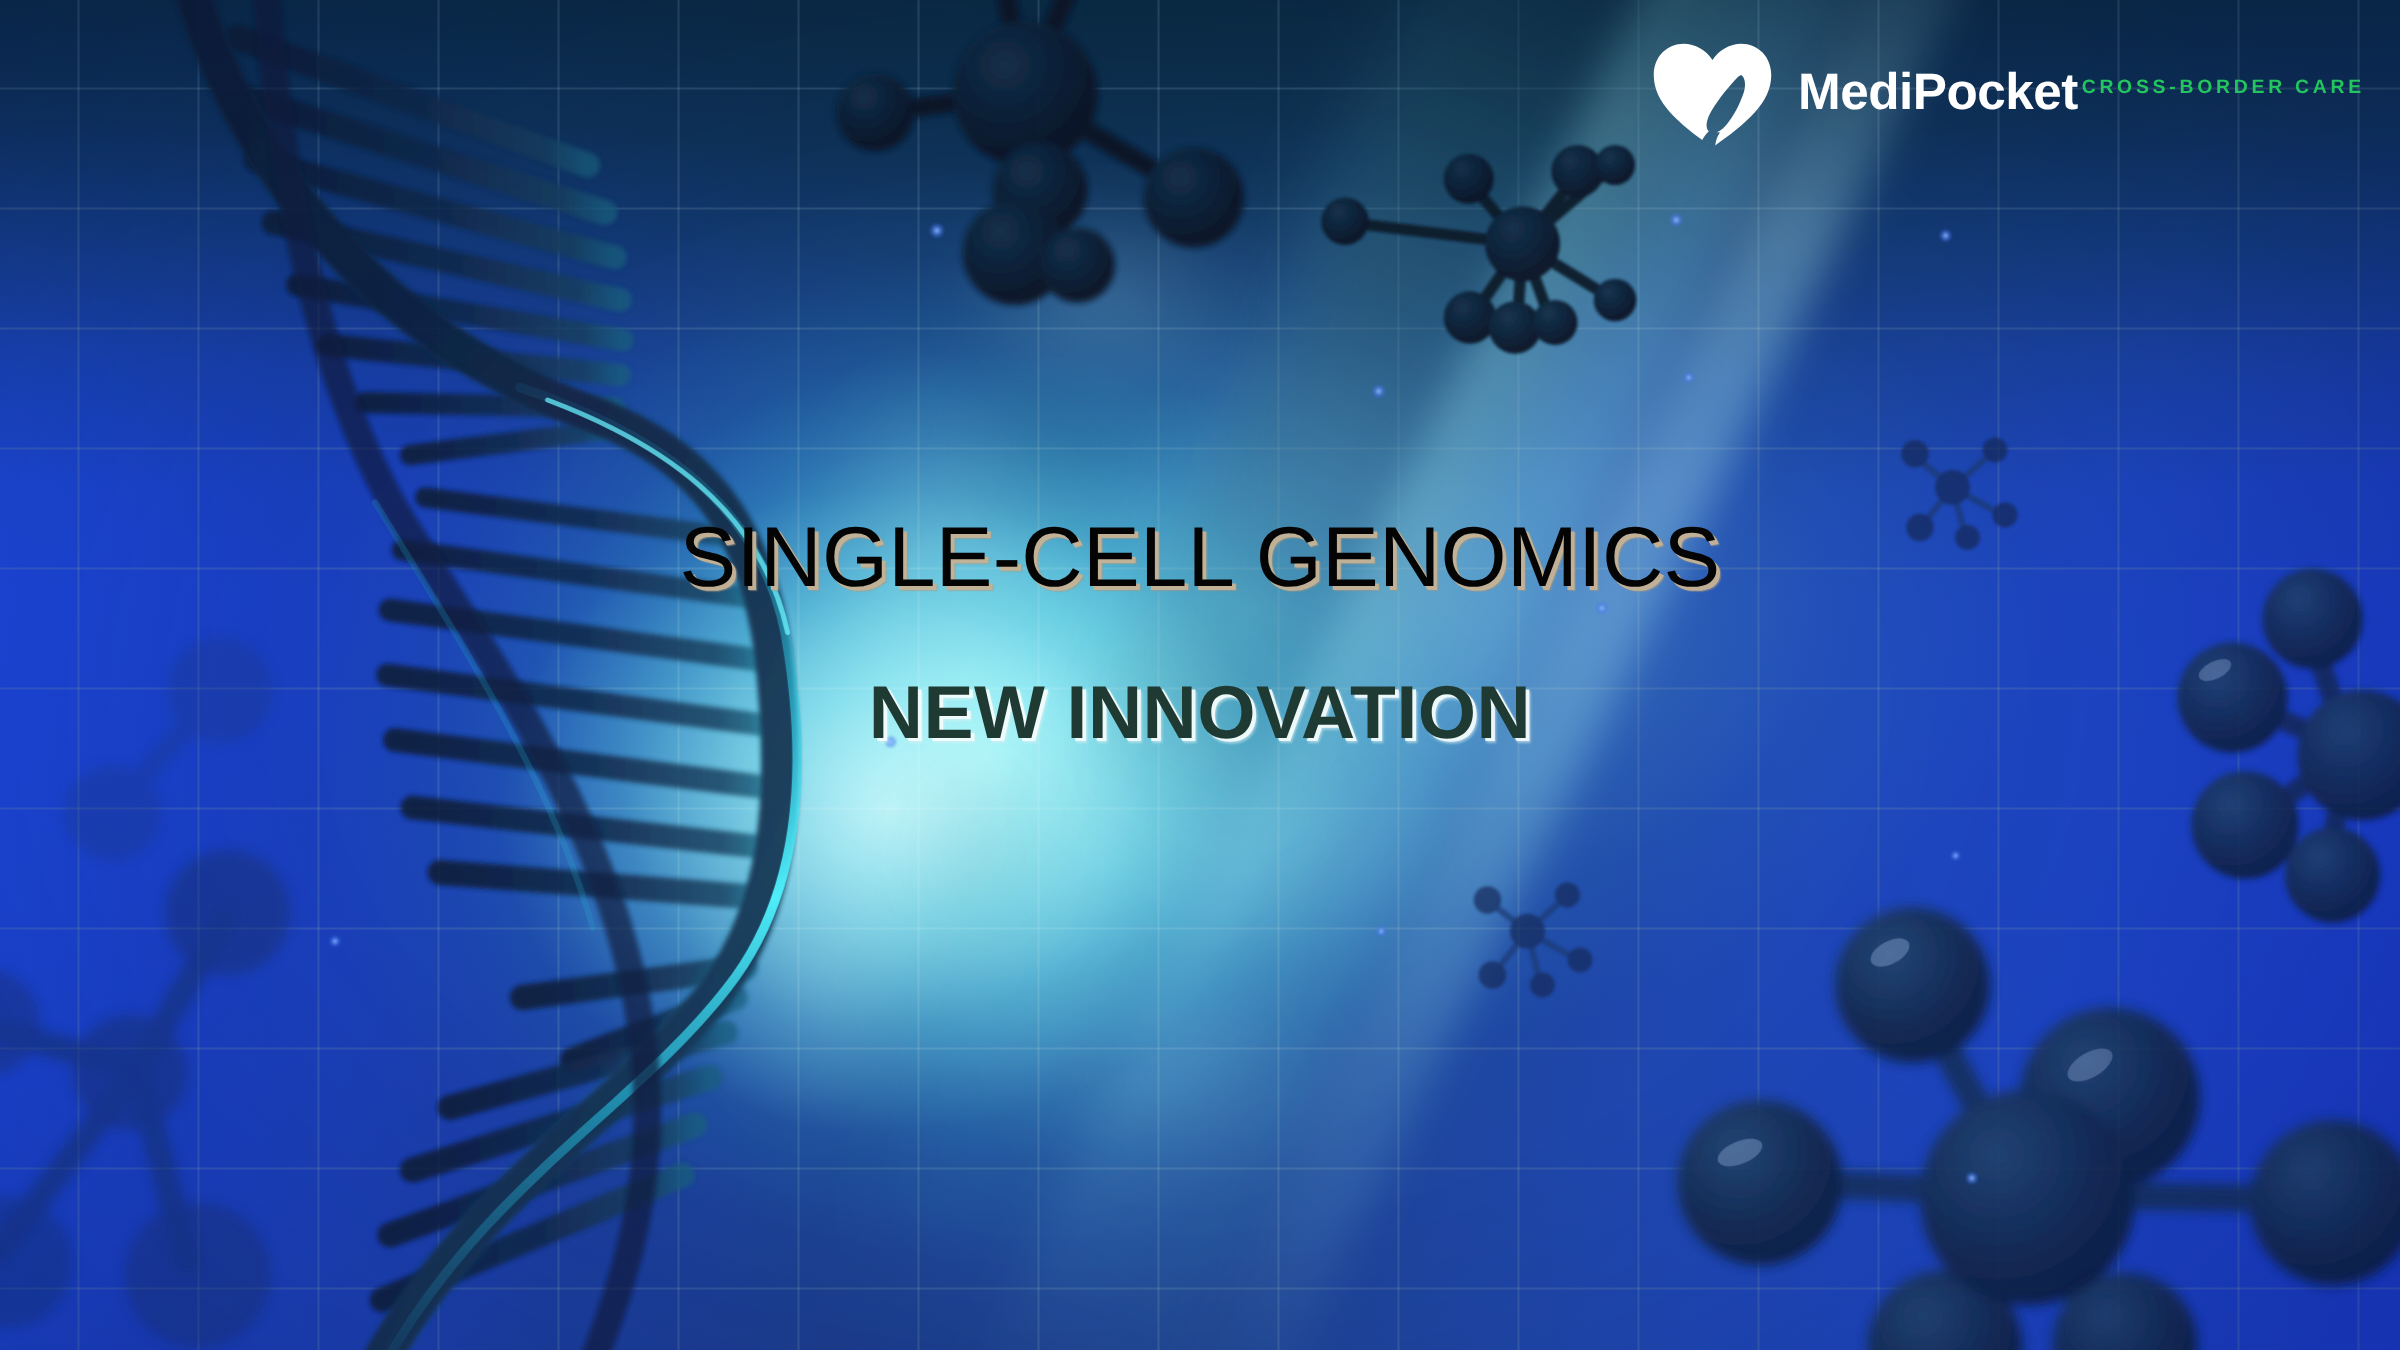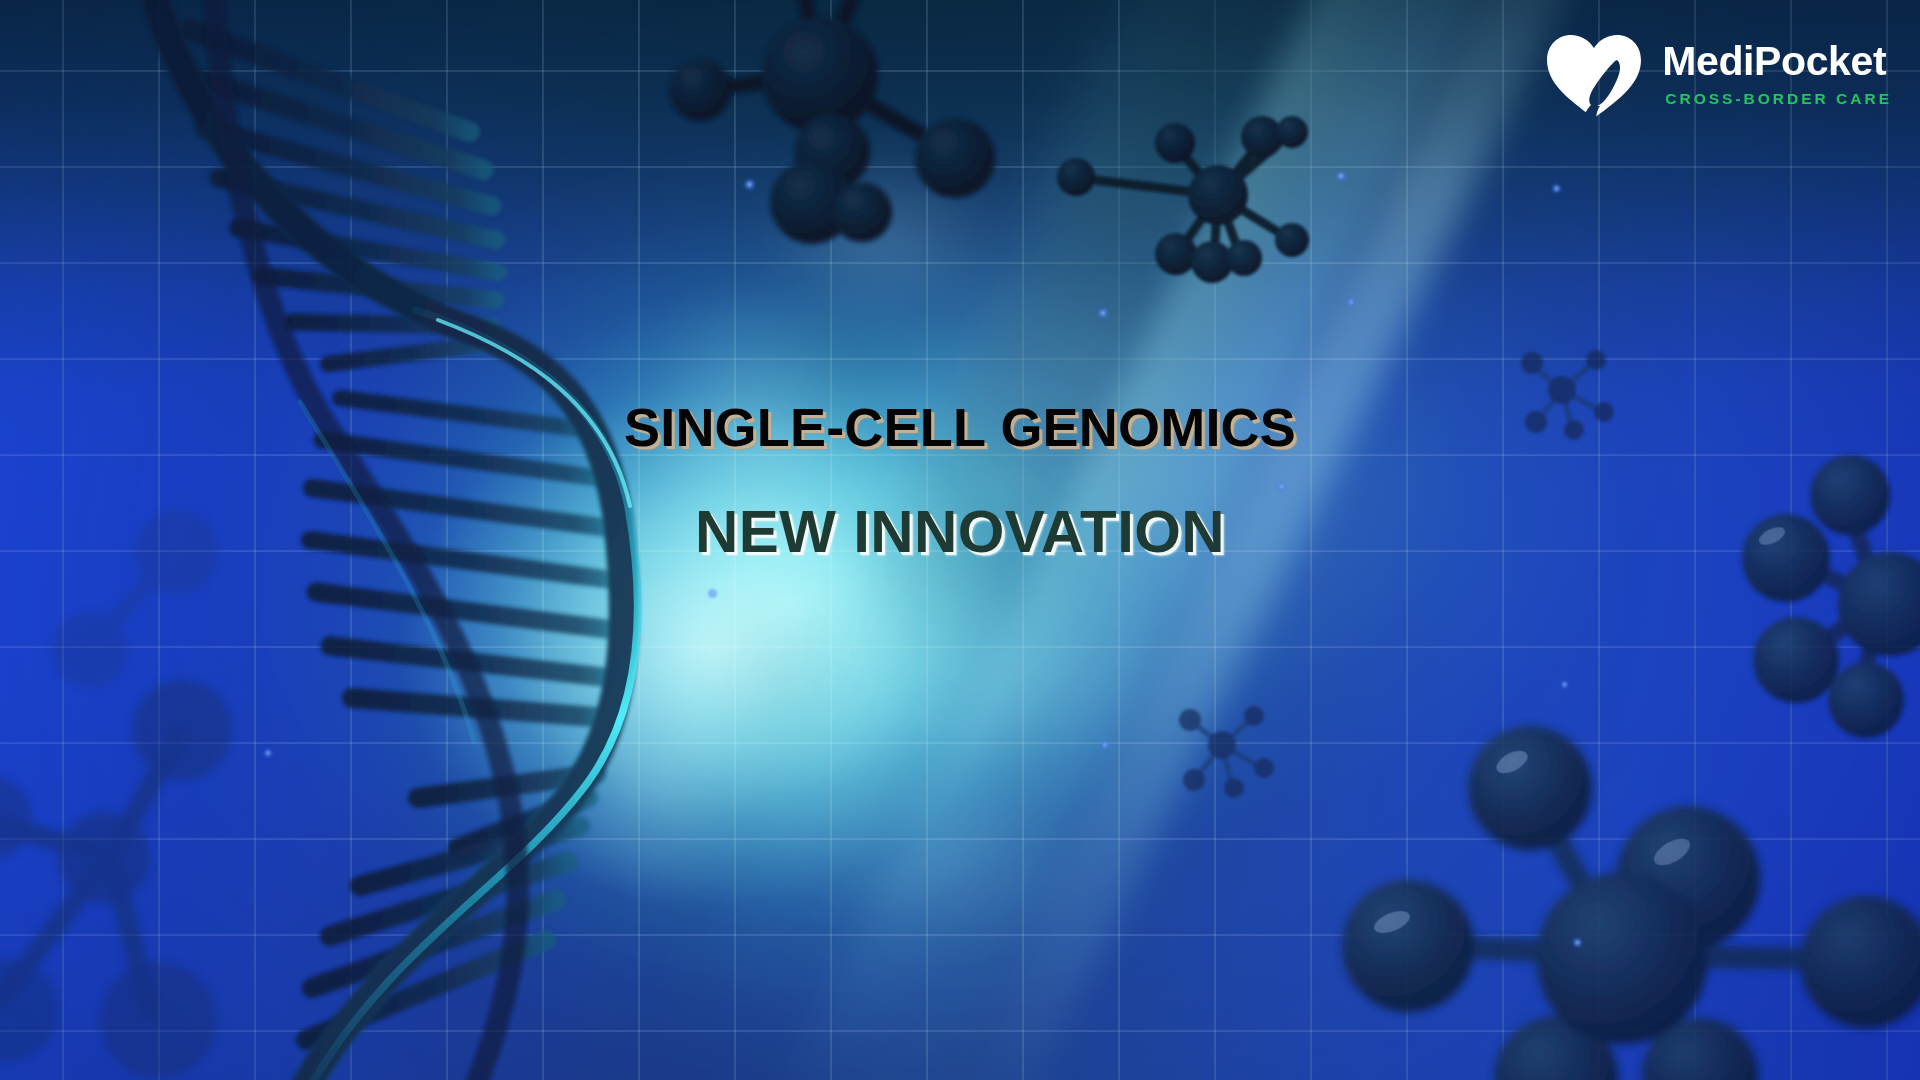--- a/index.html
+++ b/index.html
@@ -194,26 +194,26 @@
 
   
   #headline-block {
     position: absolute;
     left: 0; right: 0;
     top: 400px;
     text-align: center;
     z-index: 40;
   }
   #title {
-    font-size: 54px;
-    font-weight: 700;
+    font-size: 68px;
+    font-weight: 400;
     letter-spacing: 0.2px;
     color: #040404;
     line-height: 1;
-    margin: 0;
+    margin: 12px;
     text-shadow:
       3px 3px 0 rgba(196,178,150,0.95),
       4px 4px 1px rgba(170,152,126,0.55);
     white-space: nowrap;
   }
   #subtitle {
     font-size: 60px;
     font-weight: 700;
     letter-spacing: 0.4px;
     color: #1e3a32;
@@ -230,21 +230,21 @@
   #logo {
     position: absolute;
     top: 26px;
     right: 28px;
     display: flex;
     align-items: center;
     gap: 18px;
     z-index: 50;
   }
   #logo-heart { display: block; }
-  #logo-words { display: flex; flex-direction: column; line-height: 1; }
+  #logo-words { display: flex; flex-direction: row; line-height: 1; }
   #logo-name {
     font-size: 41px;
     font-weight: 700;
     color: #ffffff;
     letter-spacing: -0.4px;
   }
   #logo-tagline {
     font-size: 15.5px;
     font-weight: 700;
     color: #22c55e;

